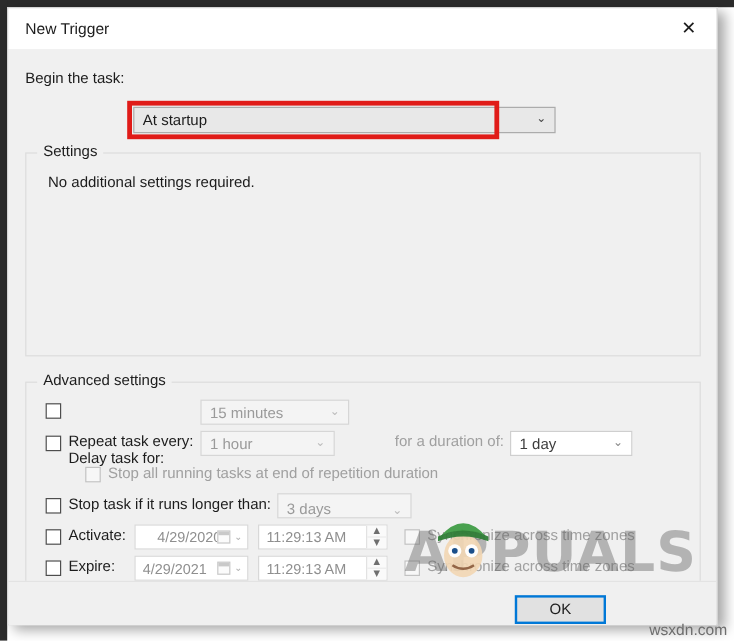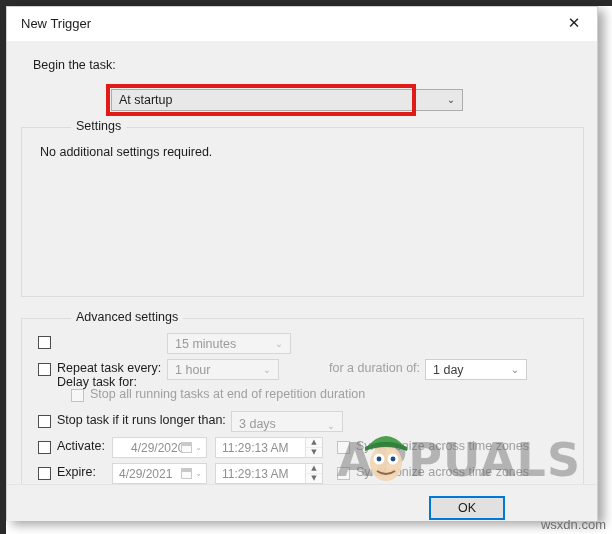--- a/index.html
+++ b/index.html
@@ -94,21 +94,20 @@
   }
 
   
   .begin-label {
     position: absolute;
     left: 14px;
     top: 17px;
     font-size: 12.5px;
     color: #1c1c1c;
     white-space: nowrap;
-    margin-left: 12px;
   }
 
   
   .red-box {
     position: absolute;
     border: 4px solid #e01b18;
     box-sizing: border-box;
     background: transparent;
     pointer-events: none;
   }
@@ -180,21 +179,20 @@
     box-sizing: border-box;
     background: transparent;
   }
   .group-legend {
     position: absolute;
     background: #f0f0f0;
     padding: 0 5px;
     font-size: 12.5px;
     color: #1c1c1c;
     white-space: nowrap;
-    margin-left: 40px;
   }
   #group-settings {
     left: 14px;
     top: 86px;
     width: 563px;
     height: 170px;
   }
   #legend-settings {
     left: 24px;
     top: 78px;

